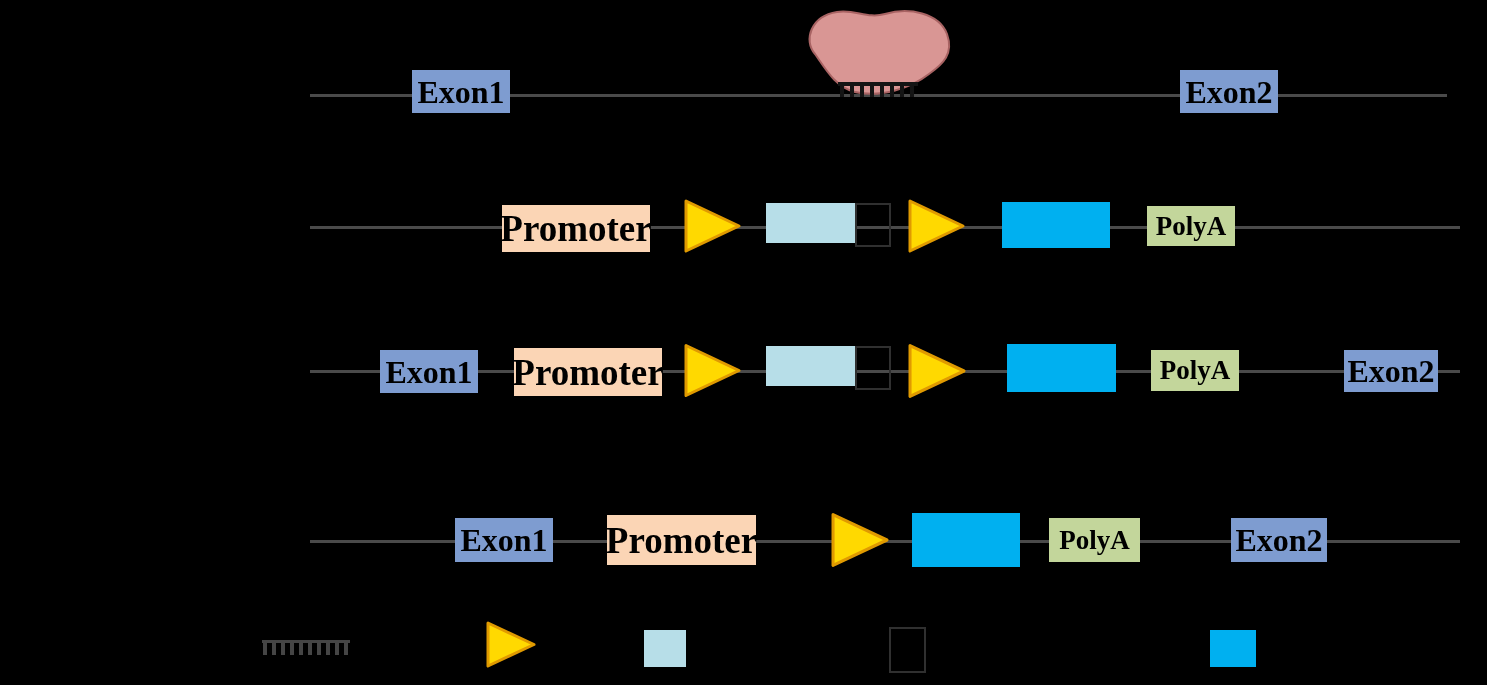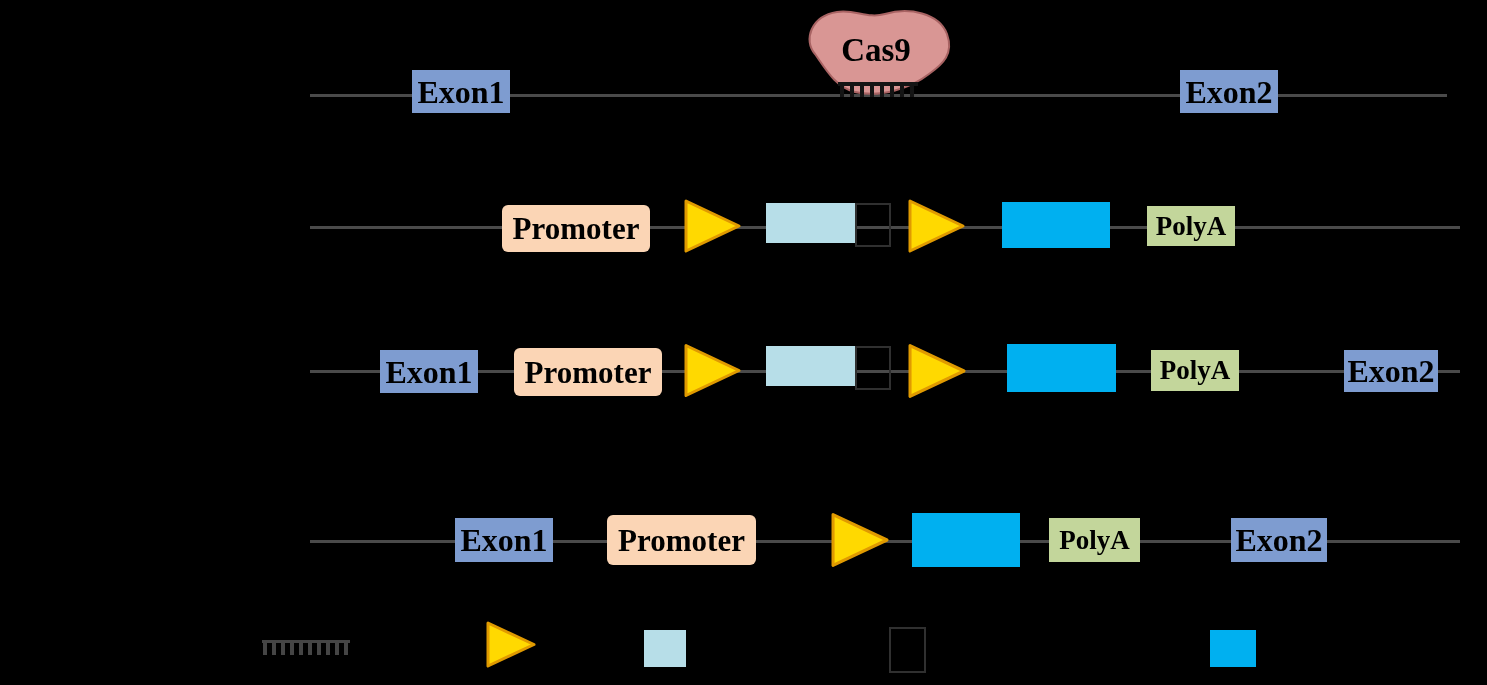--- a/index.html
+++ b/index.html
@@ -22,21 +22,21 @@
   .box {
     position: absolute;
     display: flex;
     align-items: center;
     justify-content: center;
     font-weight: 700;
     color: #000000;
     line-height: 1;
   }
   .exon     { background: var(--exon, #7e9cd0);     font-size: 32px; }
-  .promoter { background: var(--promoter, #fbd5b5); font-size: 31px; border-radius: 6px; }
+  .promoter { background: var(--promoter, #fbd5b5); font-size: 37px; }
   .polya    { background: var(--polya, #c3d69b);    font-size: 27px; }
   .seg-light {
     position: absolute;
     background: var(--lightblue_box, #b7dee8);
   }
   .seg-cyan {
     position: absolute;
     background: var(--cyan_box, #00b0f0);
   }
   .seg-outline {
@@ -81,21 +81,20 @@
     <div class="hline" style="left:310px;top:94px;width:1137px;height:3px;"></div>
 
     <div class="box exon" style="left:412px;top:70px;width:98px;height:43px;">
       <span>Exon1</span>
     </div>
 
     <div class="cas9" style="left:795px;top:4px;width:162px;height:98px;">
       <svg viewBox="0 0 162 98">
         <path d="M 20,50 C 8,36 16,12 42,8 C 60,5 72,15 90,10 C 114,3 144,9 152,30 C 159,50 148,60 134,70 C 116,84 86,94 60,88 C 40,83 30,64 20,50 Z"></path>
       </svg>
-      <div class="cas9-label">Cas9</div>
     </div>
 
     <div class="icon comb-dark" style="left:838px;top:82px;width:80px;height:18px;">
       <svg viewBox="0 0 80 18">
         <rect x="0" y="0" width="80" height="4"></rect>
         <rect x="2" y="4" width="4" height="11"></rect>
         <rect x="12" y="4" width="4" height="11"></rect>
         <rect x="22" y="4" width="4" height="11"></rect>
         <rect x="32" y="4" width="4" height="11"></rect>
         <rect x="42" y="4" width="4" height="11"></rect>

